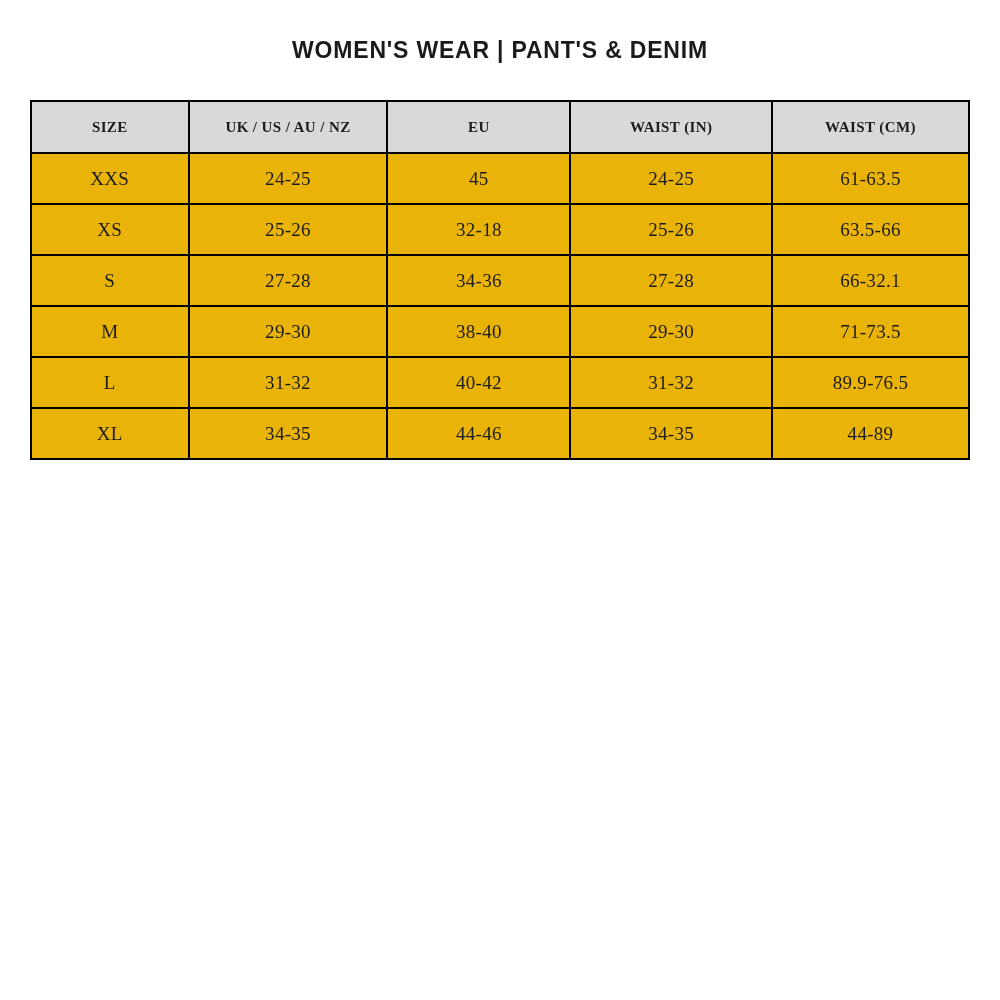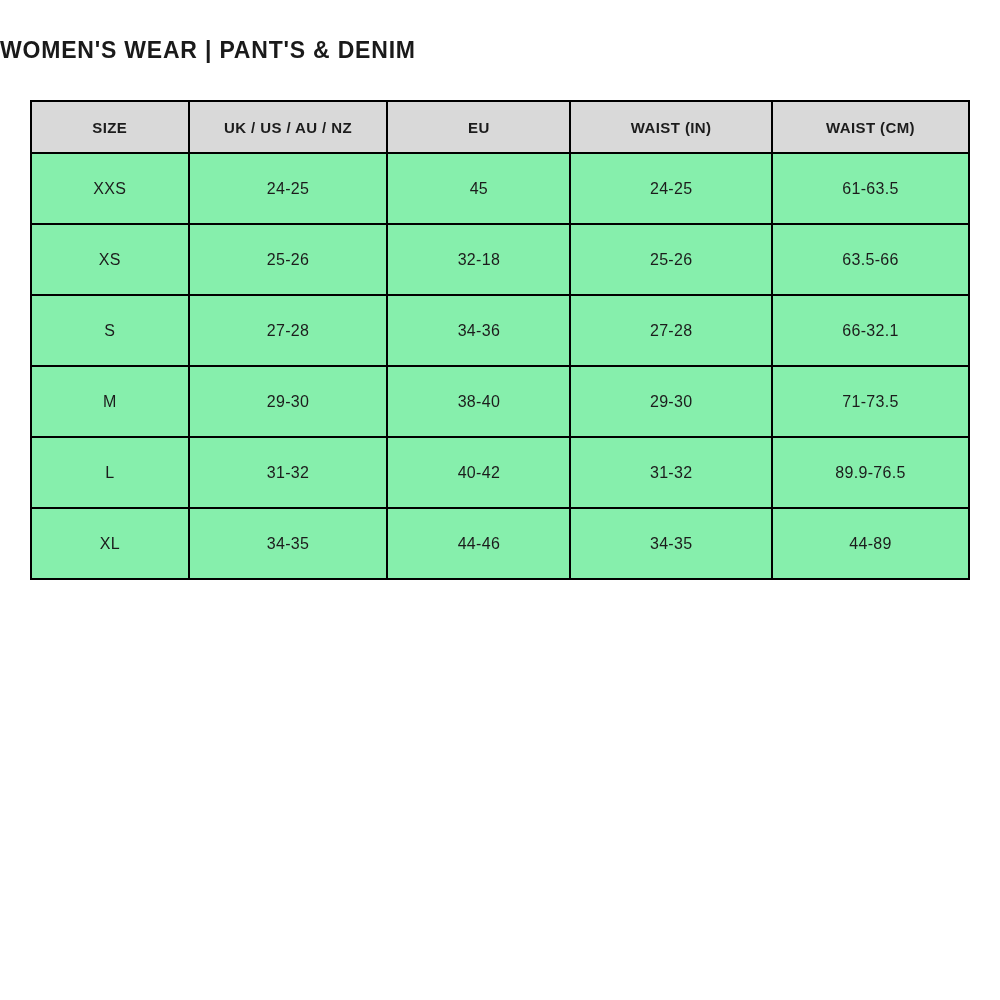--- a/index.html
+++ b/index.html
@@ -13,50 +13,52 @@
     width:1000px;height:1000px;
     background:#ffffff;
     font-family:"Liberation Sans", sans-serif;
     color:var(--text-color);
     position:relative;
   }
   .page-title{
     position:absolute;
     top:37px;left:0;width:100%;
     margin:0;
+    text-align:center;
     font-size:23px;
     font-weight:700;
     letter-spacing:0.8px;
     color:#1a1a1a;
   }
   table.size-chart{
     position:absolute;
     top:100px;left:30px;
     width:940px;
     border-collapse:collapse;
     table-layout:fixed;
   }
   .size-chart th,
   .size-chart td{
     border:2px solid var(--border-color);
     text-align:center;
     vertical-align:middle;
     padding:0;
+    font-family:Liberation Serif, serif;
   }
   .size-chart th{
     background:var(--header-bg);
     height:52px;
     font-size:15px;
     font-weight:700;
     letter-spacing:0.4px;
   }
   .size-chart td{
-    background:#86efac;
-    height:71px;
-    font-size:16px;
+    background:#eab308;
+    height:51px;
+    font-size:19px;
     font-weight:400;
     letter-spacing:0.3px;
   }
 </style>
 </head>
 <body>
 
 <h1 class="page-title">WOMEN'S WEAR | PANT'S &amp; DENIM</h1>
 
 <table class="size-chart">

